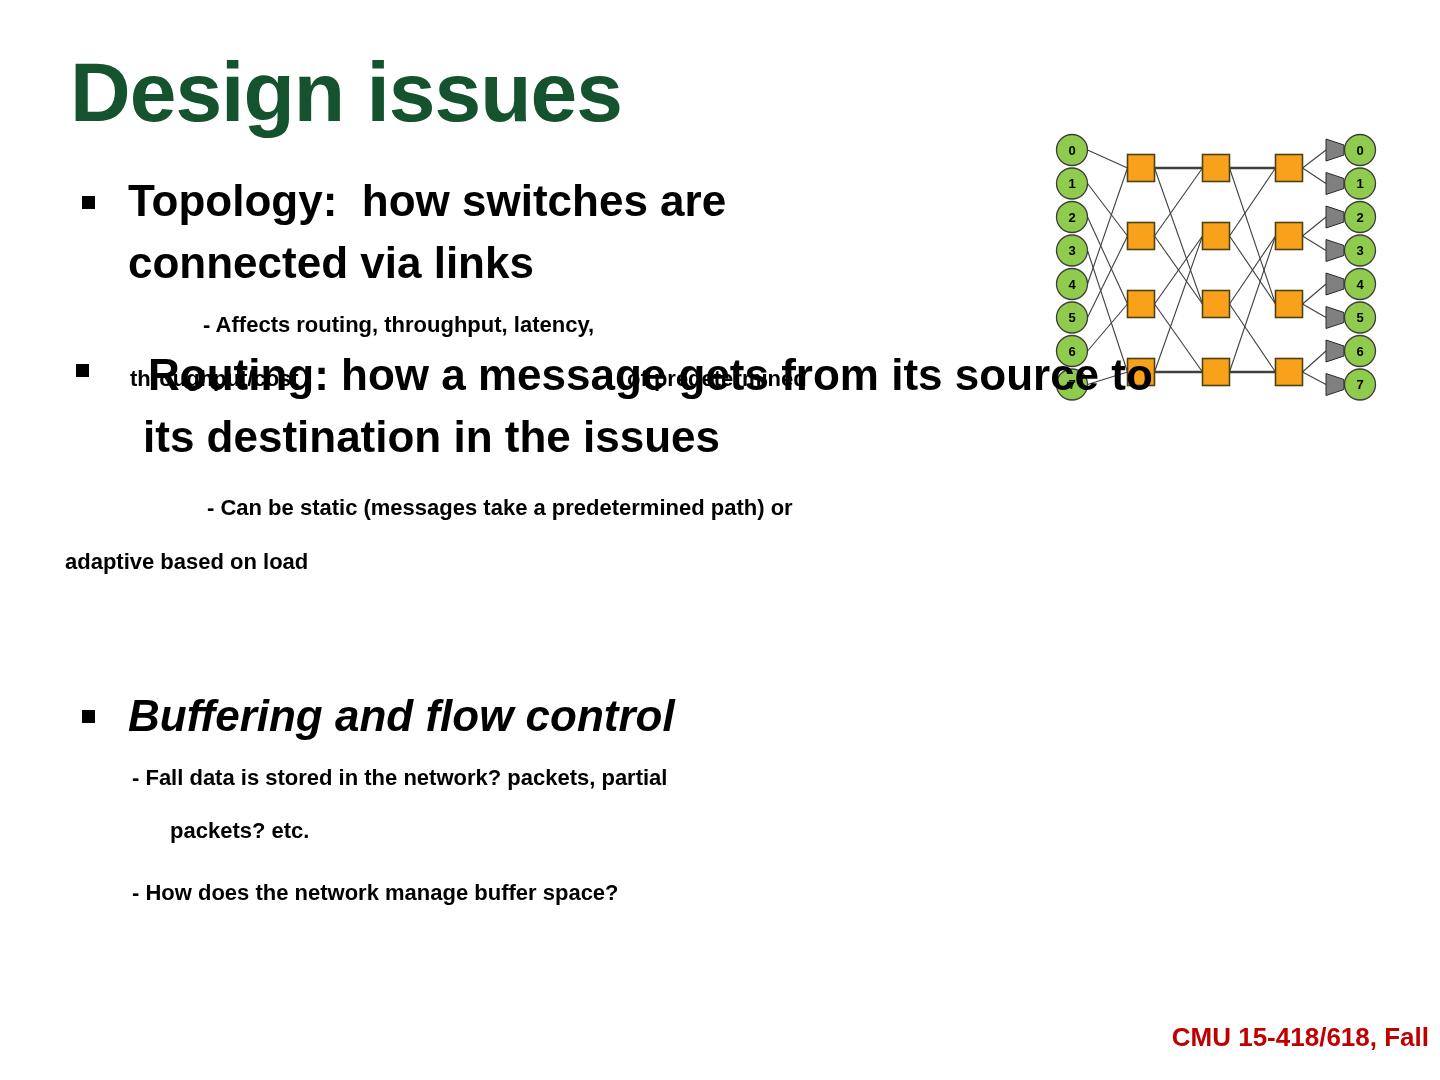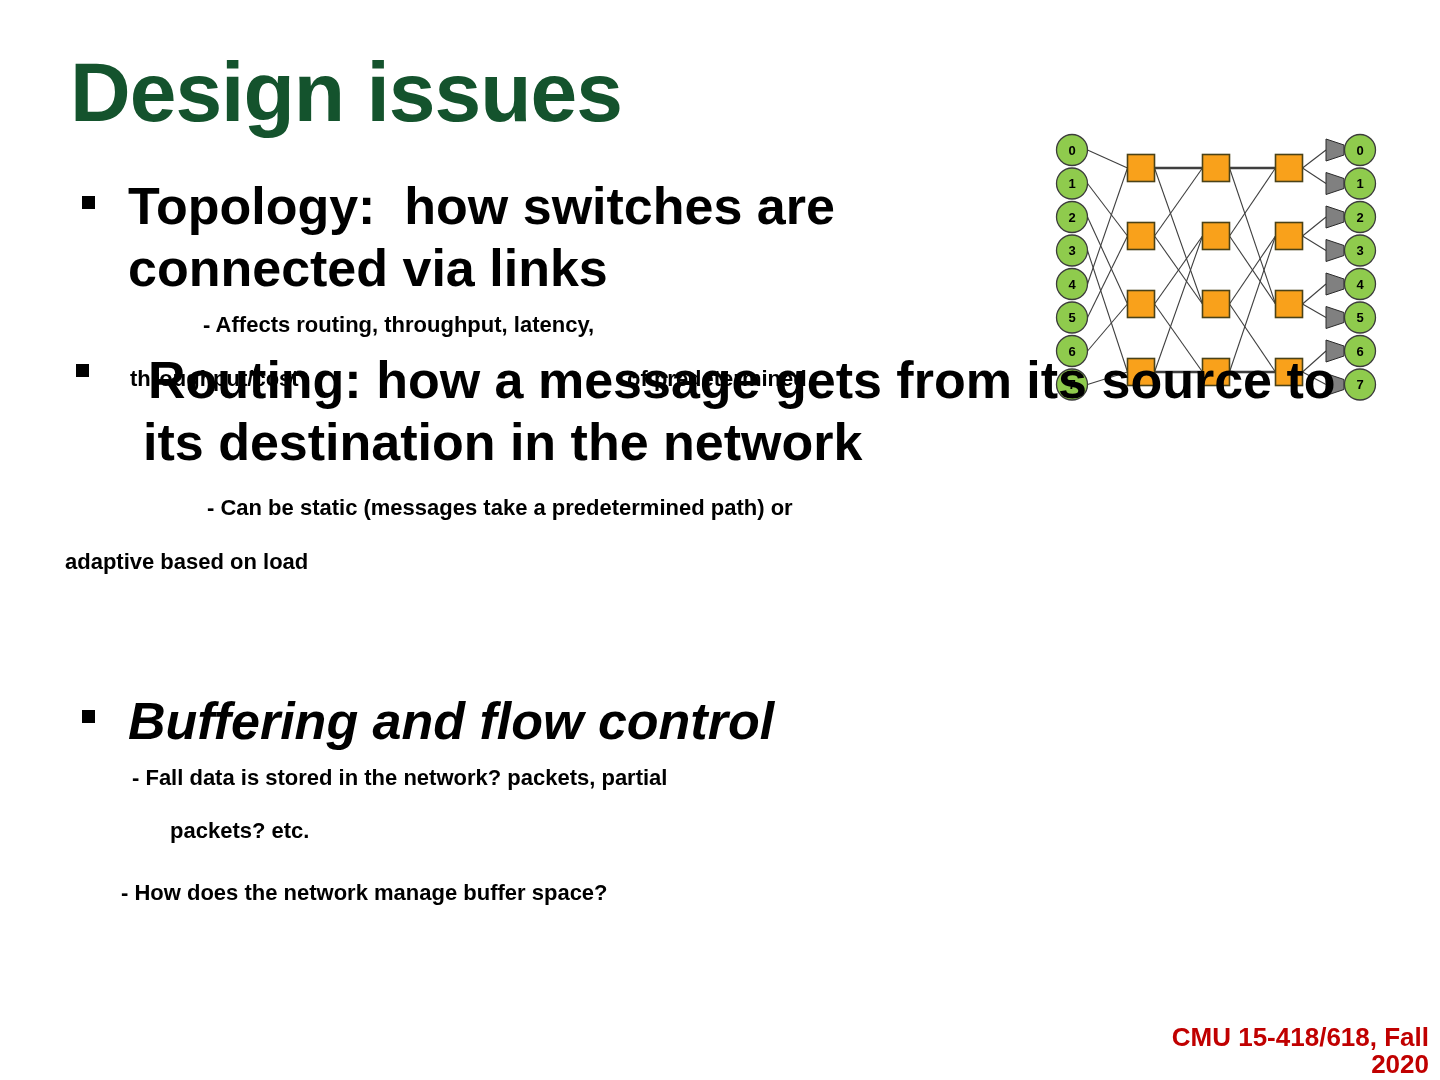--- a/index.html
+++ b/index.html
@@ -2,21 +2,21 @@
 <html><head>
 <meta charset="utf-8">
 <style>
   html,body{margin:0;padding:0;}
   body{
     width:1440px;height:1080px;position:relative;background:#ffffff;
     font-family:"Liberation Sans", sans-serif;overflow:hidden;
   }
   .abs{position:absolute;white-space:pre;}
   .slide-title{font-size:84px;font-weight:bold;color:#14532d;letter-spacing:-1px;}
-  .lvl1{font-size:52px;font-weight:bold;color:#000;}
+  .lvl1{font-size:44px;font-weight:bold;color:#000;}
   .lvl2{font-size:22px;font-weight:bold;color:#000;}
   .bullet-sq{position:absolute;width:13px;height:13px;background:#000;}
   .footer{
     position:absolute;right:11px;top:1024px;width:420px;text-align:right;
     font-size:26px;font-weight:bold;line-height:27px;
   }
   .diagram{position:absolute;left:1040px;top:128px;width:370px;height:290px;z-index:1;}
   .txt{z-index:2;}
 </style>
 </head>
@@ -115,26 +115,25 @@
 
 <div class="bullet-sq txt" style="left:82px;top:196px;"></div>
 <div class="abs txt lvl1" style="left:128px;top:176px;">Topology:  how switches are</div>
 <div class="abs txt lvl1" style="left:128px;top:238px;">connected via links</div>
 <div class="abs txt lvl2" style="left:203px;top:312px;">- Affects routing, throughput, latency,</div>
 <div class="abs txt lvl2" style="left:130px;top:366px;">throughput/cost</div>
 <div class="abs txt lvl2" style="left:627px;top:366px;">of predetermined</div>
 
 <div class="bullet-sq txt" style="left:76px;top:364px;"></div>
 <div class="abs txt lvl1" style="left:148px;top:350px;">Routing: how a message gets from its source to</div>
-<div class="abs txt lvl1" style="left:143px;top:412px;">its destination in the network</div>
+<div class="abs txt lvl1" style="left:143px;top:412px;">its destination in the issues</div>
 <div class="abs txt lvl2" style="left:207px;top:495px;">- Can be static (messages take a predetermined path) or</div>
 <div class="abs txt lvl2" style="left:65px;top:549px;">adaptive based on load</div>
 
 <div class="bullet-sq txt" style="left:82px;top:710px;"></div>
 <div class="abs txt lvl1" style="left:128px;top:691px;font-style:italic;">Buffering and flow control</div>
 <div class="abs txt lvl2" style="left:132px;top:765px;">- Fall data is stored in the network? packets, partial</div>
 <div class="abs txt lvl2" style="left:170px;top:818px;">packets? etc.</div>
-<div class="abs txt lvl2" style="left:121px;top:880px;">- How does the network manage buffer space?</div>
+<div class="abs txt lvl2" style="left:132px;top:880px;">- How does the network manage buffer space?</div>
 
 <div class="footer txt" style="color: rgb(192, 0, 0);">
   <div>CMU 15-418/618, Fall</div>
-  <div>2020</div>
 </div>
 
 </body></html>

